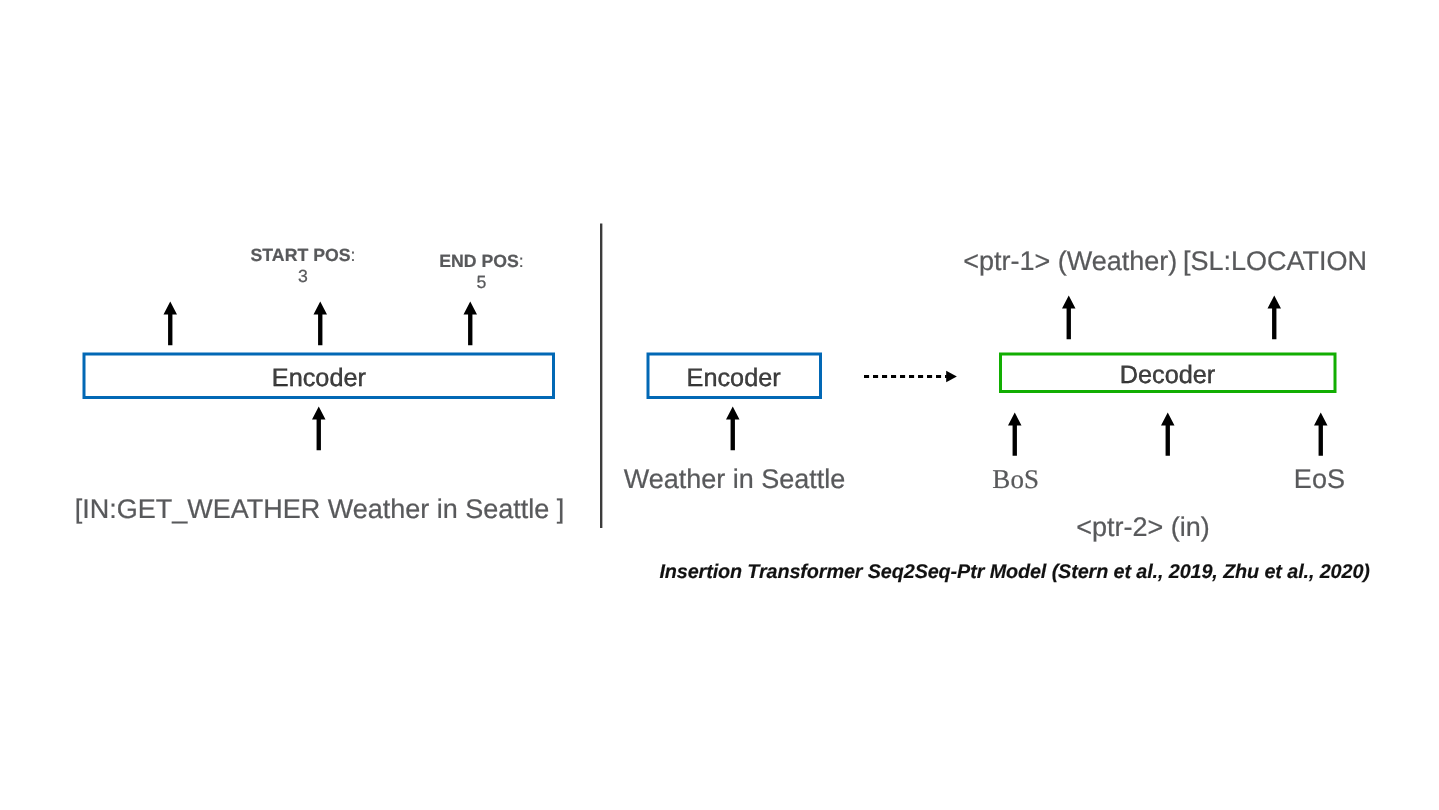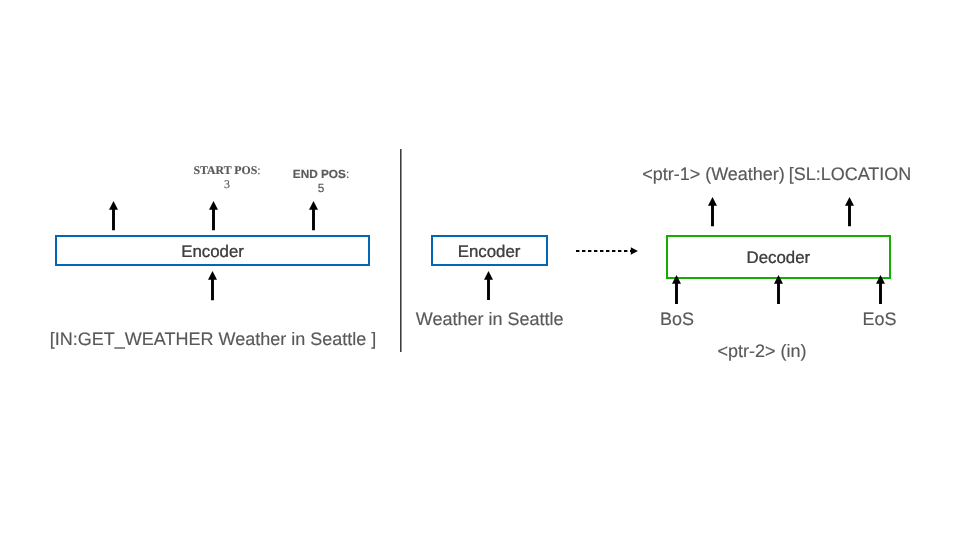--- a/index.html
+++ b/index.html
@@ -82,21 +82,21 @@
   svg.arrow { position: absolute; overflow: visible; }
   svg.arrow path { fill: #000000; }
   svg.dasharrow { position: absolute; overflow: visible; }
 </style>
 </head>
 <body>
 
 <div id="slide">
 
 
-  <div class="lbl lbl-small" style="left:227px; top:162.6px;font-family:Liberation Serif, serif;">
+  <div class="lbl lbl-small" style="left:202px; top:162.6px;">
     <span class="key">START POS</span><span class="sep">:</span><br>
     <span class="val">3</span>
   </div>
 
   <div class="lbl lbl-small" style="left:321px; top:167px;">
     <span class="key">END POS</span><span class="sep">:</span><br>
     <span class="val">5</span>
   </div>
 
   <svg class="arrow" style="left:108.8px; top:200.8px; width:9px; height:29.2px;" viewBox="0 0 9 29.2">
@@ -140,32 +140,33 @@
   <div class="lbl lbl-mid" style="left:713.5px; top:166.9px;">&lt;ptr-1&gt; (Weather)</div>
   <div class="lbl lbl-mid" style="left:850px; top:166.9px;">[SL:LOCATION</div>
 
   <svg class="arrow" style="left:708px; top:197.1px; width:9px; height:29.2px;" viewBox="0 0 9 29.2">
     <path d="M4.5 0 L9 8.7 L5.95 8.7 L5.95 29.2 L3.05 29.2 L3.05 8.7 L0 8.7 Z"></path>
   </svg>
   <svg class="arrow" style="left:845.4px; top:197.2px; width:9px; height:29.2px;" viewBox="0 0 9 29.2">
     <path d="M4.5 0 L9 8.7 L5.95 8.7 L5.95 29.2 L3.05 29.2 L3.05 8.7 L0 8.7 Z"></path>
   </svg>
 
-  <div class="modbox box-green" style="left:666.1px; top:235.2px; width:224.5px; height:44px;">
+  <div class="modbox box-green" style="left:666.1px; top:235.2px; width:224.5px; height:27px;">
     <span class="boxlabel">Decoder</span>
   </div>
 
   <svg class="arrow" style="left:672.4px; top:275.2px; width:9px; height:28.9px;" viewBox="0 0 9 28.9">
     <path d="M4.5 0 L9 8.7 L5.95 8.7 L5.95 28.9 L3.05 28.9 L3.05 8.7 L0 8.7 Z"></path>
   </svg>
   <svg class="arrow" style="left:773.7px; top:275.2px; width:9px; height:28.9px;" viewBox="0 0 9 28.9">
     <path d="M4.5 0 L9 8.7 L5.95 8.7 L5.95 28.9 L3.05 28.9 L3.05 8.7 L0 8.7 Z"></path>
   </svg>
   <svg class="arrow" style="left:875.6px; top:275.2px; width:9px; height:28.9px;" viewBox="0 0 9 28.9">
     <path d="M4.5 0 L9 8.7 L5.95 8.7 L5.95 28.9 L3.05 28.9 L3.05 8.7 L0 8.7 Z"></path>
   </svg>
 
-  <div class="lbl lbl-mid" style="left:677.1px; top:311.8px;">BoS</div>
+  <div class="lbl lbl-mid" style="left:677.1px; top:311.8px;font-family:Liberation Serif, serif;">BoS</div>
   <div class="lbl lbl-mid" style="left:762px; top:311.8px;margin-top:32px;">&lt;ptr-2&gt; (in)</div>
   <div class="lbl lbl-mid" style="left:879.6px; top:311.8px;text-align:right;">EoS</div>
 
+  <div class="caption" style="left:676.4px; top:373.9px;">Insertion Transformer Seq2Seq-Ptr Model (Stern et al., 2019, Zhu et al., 2020)</div>
 
 </div>
 
 </body></html>

